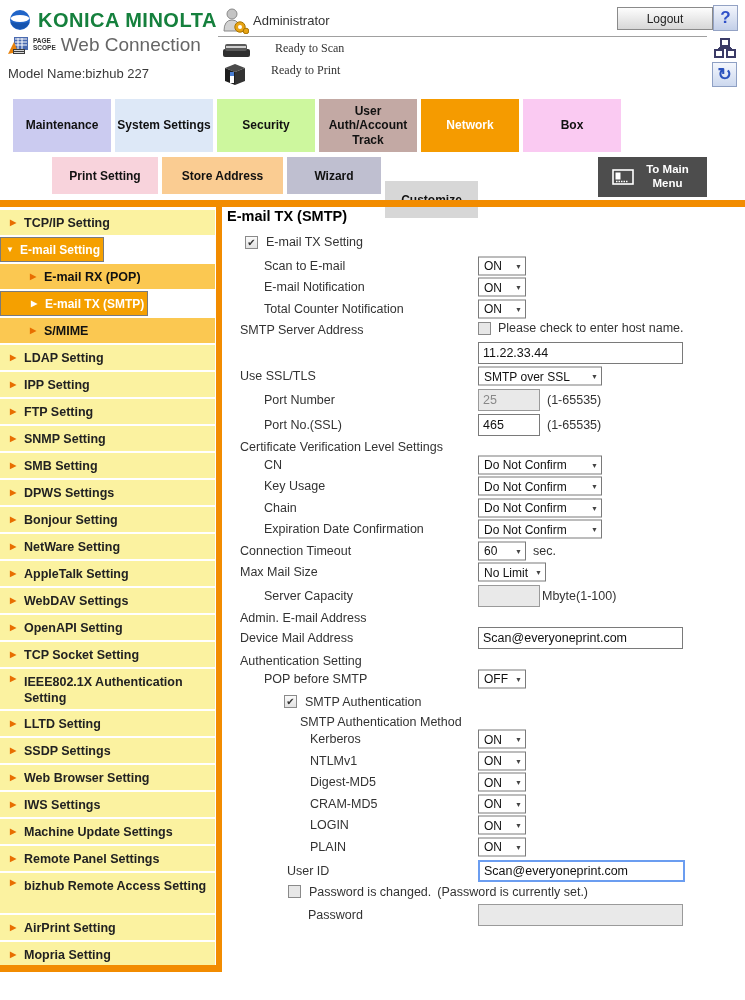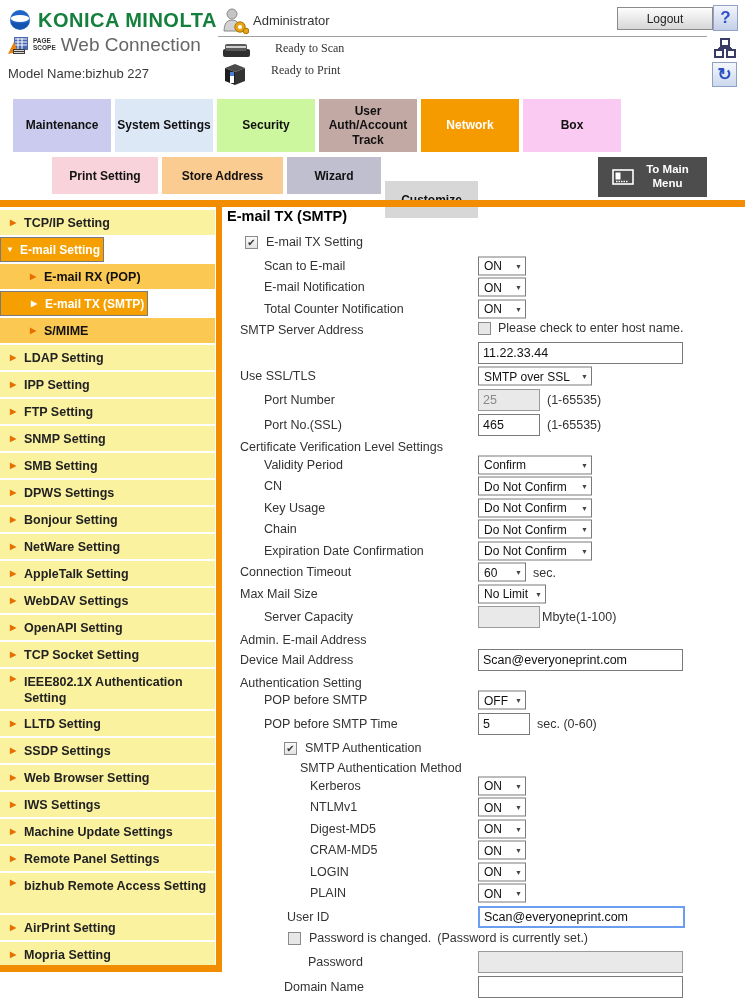--- a/index.html
+++ b/index.html
@@ -65,21 +65,21 @@
   .i3{padding-left:57px;}
   .i3b{padding-left:73px;}
   .i4{padding-left:83px;}
   .iu{padding-left:60px;}
   .ipc{padding-left:61px;}
   .ip{padding-left:81px;}
   .ctrl{position:absolute;left:251px;top:50%;transform:translateY(-50%);display:flex;align-items:center;gap:7px;}
   .sel{display:inline-flex;align-items:center;justify-content:space-between;box-sizing:border-box;height:19px;border:1px solid #7a7a7a;background:#fff;padding:0 3px 0 5px;font-size:12px;color:#111;cursor:default;}
   .sel .dn{font-size:7px;color:#444;margin-left:4px;}
   .w-on{width:48px;}
-  .w-med{width:114px;}
+  .w-med{width:124px;}
   .w-nl{width:68px;}
   .inp{box-sizing:border-box;height:22px;border:1px solid #7a7a7a;font-size:12.5px;color:#111;padding:0 4px;font-family:"Liberation Sans",sans-serif;background:#fff;}
   .inp:disabled{background:#e9e9e9;border-color:#9a9a9a;color:#888;}
   .w-wide{width:205px;}
   .w-port{width:62px;}
   .w-time{width:52px;}
   .inp-focus{border:2px solid #6b9df0;width:207px;}
   .cb{display:inline-flex;align-items:center;justify-content:center;width:13px;height:13px;box-sizing:border-box;border:1px solid #8a8a8a;background:linear-gradient(#fbfbfb,#e2e2e2);flex:0 0 13px;}
   .cb .ck{font-size:10px;color:#333;line-height:11px;}
   .cb.empty{background:#e7e7e7;}
@@ -366,29 +366,20 @@
     <span class="ctrl">
         <input class="inp w-port" value="465" style="">
         <span class="sfx">(1-65535)</span>
       </span>
   </div>
 
   <div class="row r-lbl i1">
     <span>Certificate Verification Level Settings</span>
   </div>
   <div class="row r-sel i2">
-    <span>Validity Period</span>
-    <span class="ctrl">
-        <span class="sel w-med">
-          <span>Confirm</span>
-          <span class="dn">▼</span>
-        </span>
-      </span>
-  </div>
-  <div class="row r-sel i2">
     <span>CN</span>
     <span class="ctrl">
         <span class="sel w-med">
           <span>Do Not Confirm</span>
           <span class="dn">▼</span>
         </span>
       </span>
   </div>
   <div class="row r-sel i2">
     <span>Key Usage</span>
@@ -459,27 +450,20 @@
   </div>
   <div class="row r-sel i2">
     <span>POP before SMTP</span>
     <span class="ctrl">
         <span class="sel w-on">
           <span>OFF</span>
           <span class="dn">▼</span>
         </span>
       </span>
   </div>
-  <div class="row r-inpsm i2">
-    <span>POP before SMTP Time</span>
-    <span class="ctrl">
-        <input class="inp w-time" value="5" style="">
-        <span class="sfx">sec. (0-60)</span>
-      </span>
-  </div>
 
   <div class="row r-cb i3" style="margin-bottom:2px;margin-top:4px">
     <span class="cb">
         <span class="ck">✔</span>
       </span>
     <span class="cblbl">SMTP Authentication</span>
   </div>
   <div class="row r-lbl i3b">
     <span>SMTP Authentication Method</span>
   </div>
@@ -548,19 +532,13 @@
     <span class="cb empty"></span>
     <span class="cblbl">Password is changed.</span>
     <span class="note">(Password is currently set.)</span>
   </div>
   <div class="row r-inpsm ip">
     <span>Password</span>
     <span class="ctrl">
         <input class="inp w-wide" disabled="" type="password" value="" style="">
       </span>
   </div>
-  <div class="row r-inpsm i3">
-    <span>Domain Name</span>
-    <span class="ctrl">
-        <input class="inp w-wide" value="" style="">
-      </span>
-  </div>
 </div>
 
 </body></html>

